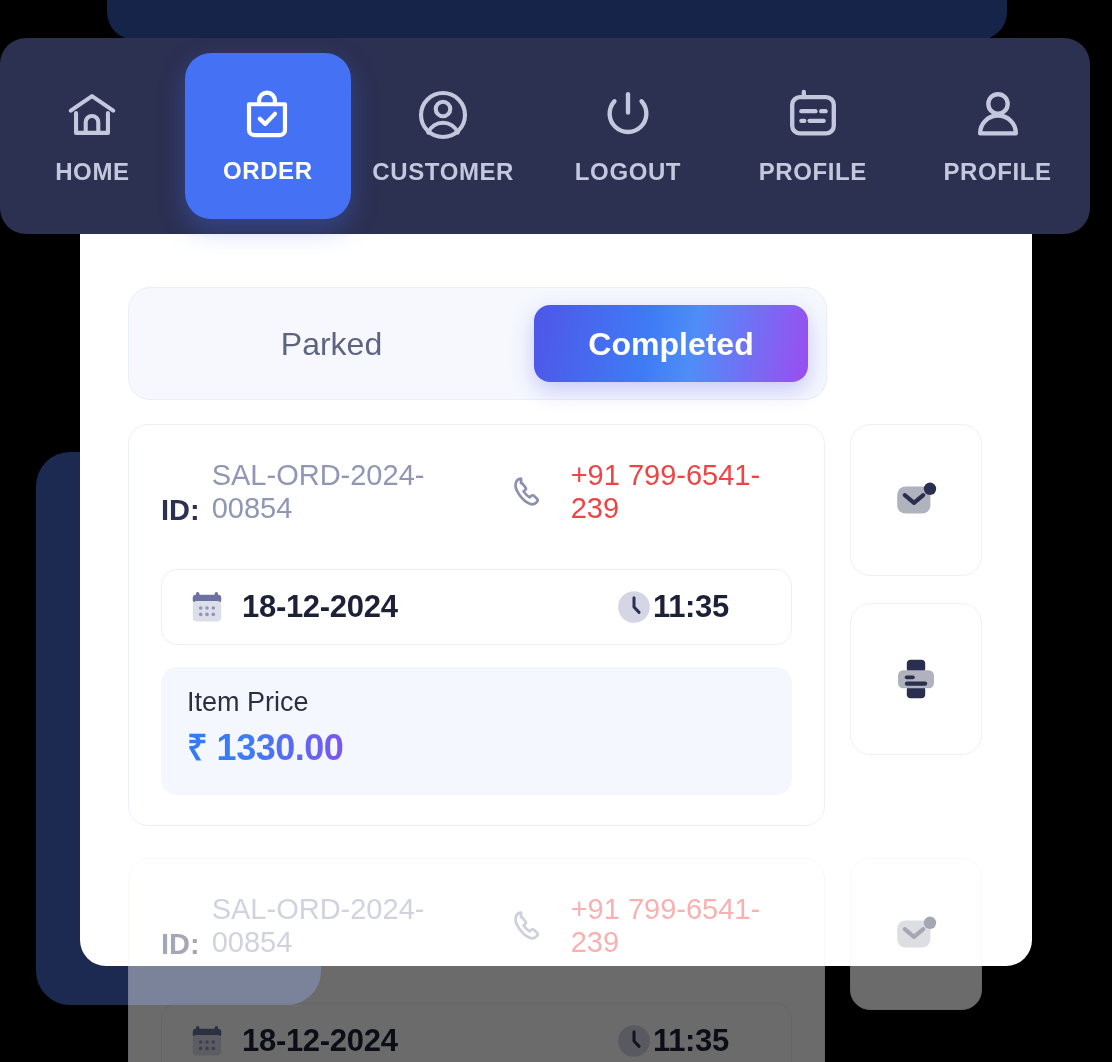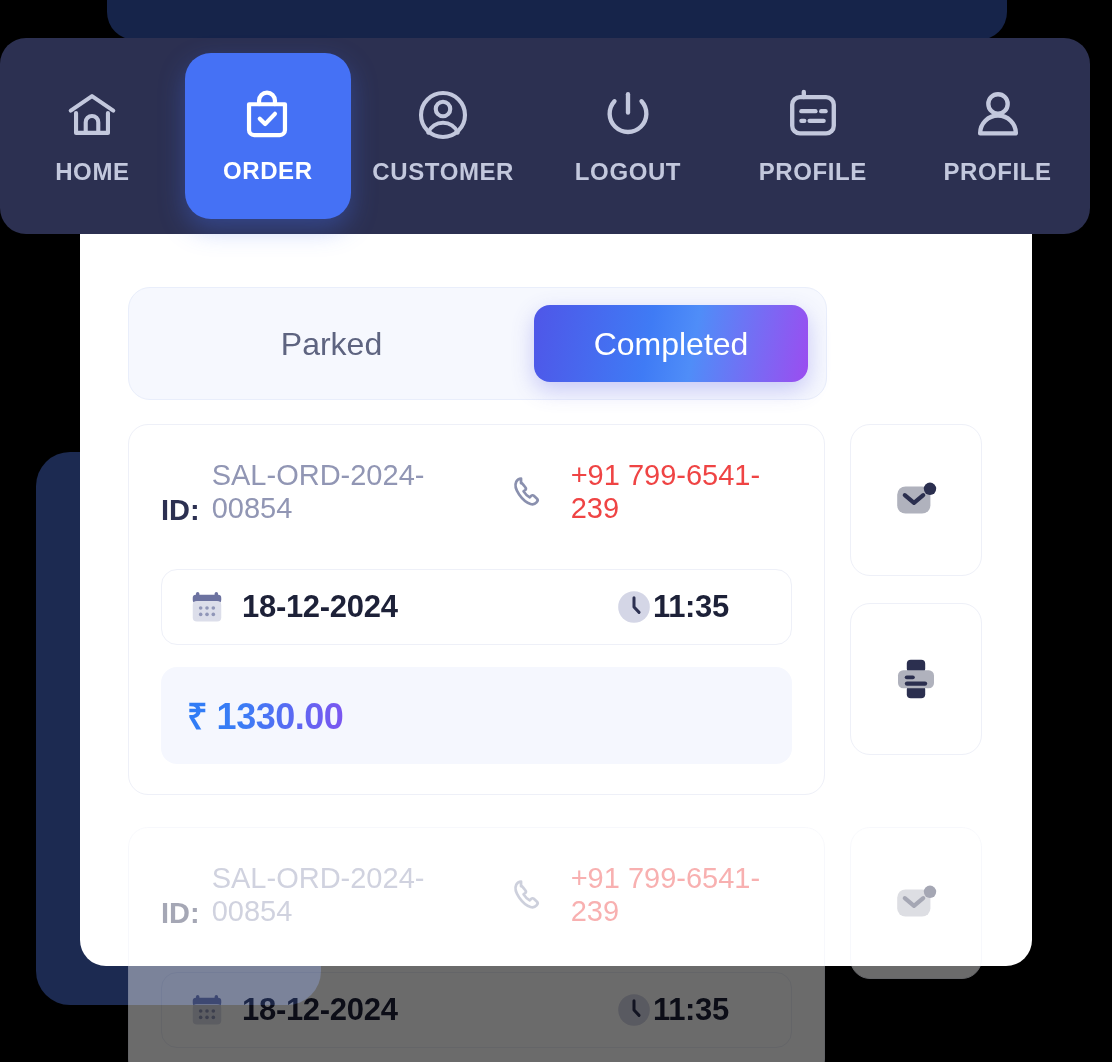--- a/index.html
+++ b/index.html
@@ -97,21 +97,21 @@
     line-height: 1;
   }
   .tab.selected {
     flex: 0 0 274px;
     margin-right: 18px;
     height: 77px;
     display: flex; align-items: center; justify-content: center;
     background: linear-gradient(100deg, #4f56e8 0%, #3f7bf5 42%, #4f8df8 58%, #9b4df0 100%);
     border-radius: 16px;
     color: #ffffff;
-    font-weight: normal;
+    font-weight: bold;
     box-shadow: 0 8px 22px rgba(90,90,230,.30);
   }
 
   
   .list {
     position: absolute; left: 128px; top: 424px;
     width: 855px; height: 520px;
     z-index: 20;
   }
   .order-row { display: flex; gap: 25px; margin-bottom: 32px; }
@@ -229,20 +229,21 @@
               <svg viewBox="0 0 24 24">
                 <circle cx="12" cy="12" r="10" fill="#d4d6e6"></circle>
                 <path d="M12 6.2 V12 L15.2 15.4" fill="none" stroke="#2c3051" stroke-width="1.9" stroke-linecap="round" stroke-linejoin="round"></path>
               </svg>
             </span>
             <span class="dt-text">11:35</span>
           </div>
         </div>
 
         <div class="price-box">
+          <div class="price-label">Item Price</div>
           <div class="price-value">
             <span>₹</span>
             <span>1330.00</span>
           </div>
         </div>
       </div>
 
       <div class="side-actions">
         <div class="action-btn">
           <span>

